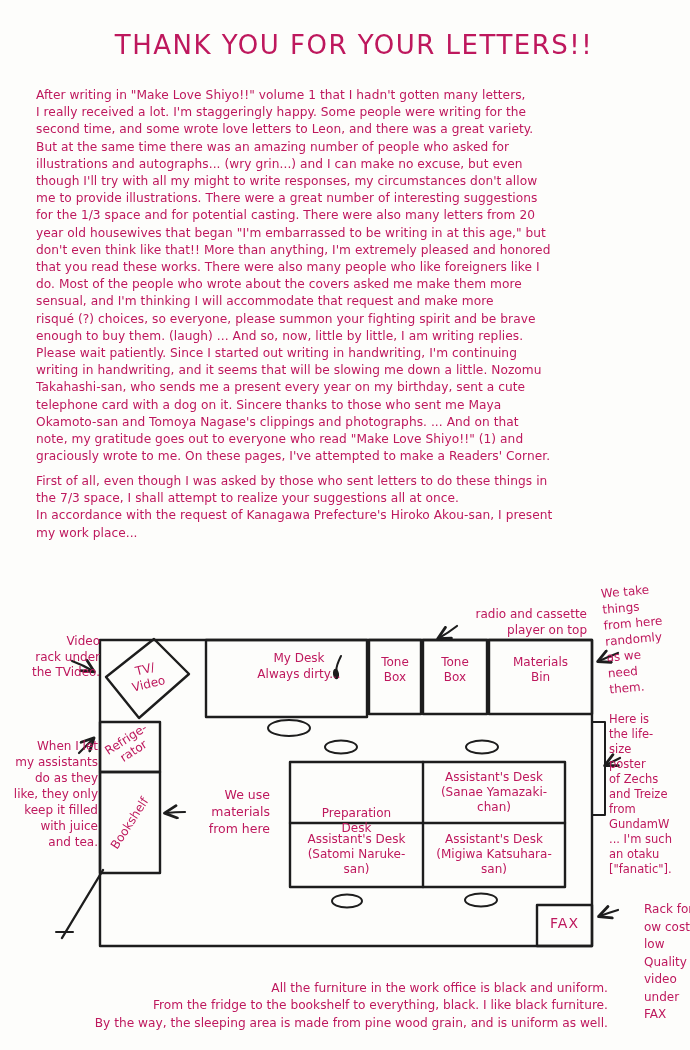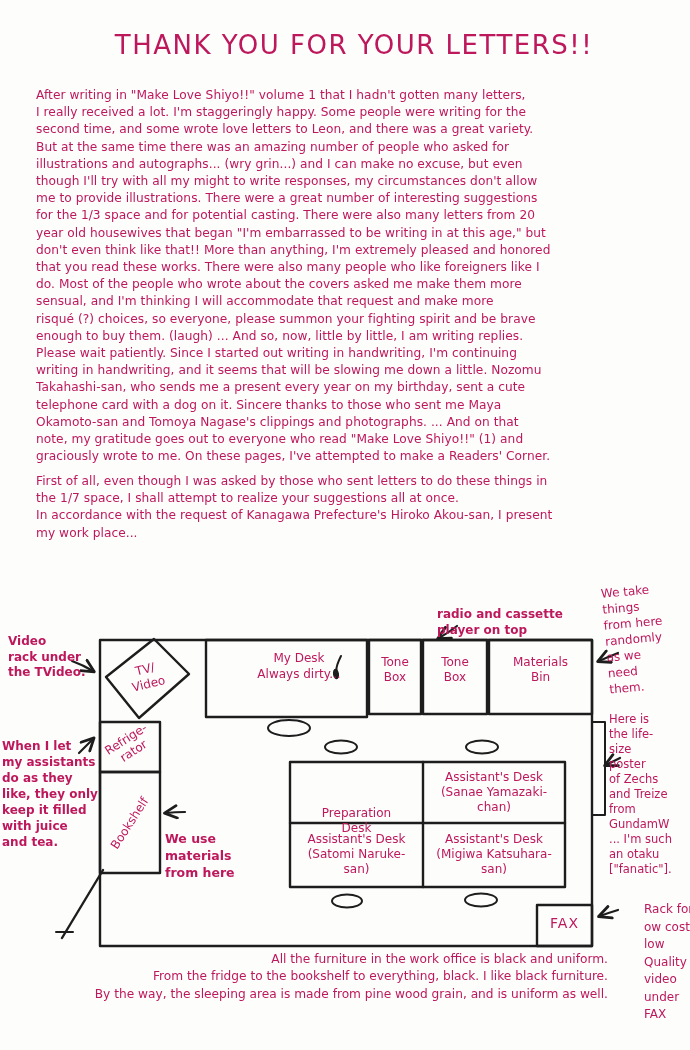--- a/index.html
+++ b/index.html
@@ -21,22 +21,22 @@
   .para1{left:36px;top:87px;width:634px;}
   .para2{left:36px;top:473px;width:644px;}
   .lbl{
     position:absolute;white-space:pre-line;text-align:center;
     font-size:12px;line-height:15px;
   }
   .ann{
     position:absolute;white-space:pre-line;
     font-size:12px;line-height:15.5px;
   }
-  .center{text-align:left;font-weight:bold;}
-  .right{text-align:right;}
+  .center{text-align:right;}
+  .right{text-align:right;margin-top:29px;}
   svg.layer{position:absolute;left:0;top:0;}
 </style>
 </head>
 <body>
 
 <div class="page">
 
   <svg class="layer" width="690" height="1050" viewBox="0 0 690 1050" fill="none" stroke="#1d1d1d" stroke-width="2.4" stroke-linecap="round" stroke-linejoin="round">
     <defs>
       <marker id="ah" viewBox="0 0 10 10" refX="8" refY="5" markerWidth="7" markerHeight="7" orient="auto-start-reverse">
@@ -104,21 +104,21 @@
 risqué (?) choices, so everyone, please summon your fighting spirit and be brave
 enough to buy them. (laugh) ... And so, now, little by little, I am writing replies.
 Please wait patiently. Since I started out writing in handwriting, I'm continuing
 writing in handwriting, and it seems that will be slowing me down a little. Nozomu
 Takahashi-san, who sends me a present every year on my birthday, sent a cute
 telephone card with a dog on it. Sincere thanks to those who sent me Maya
 Okamoto-san and Tomoya Nagase's clippings and photographs. ... And on that
 note, my gratitude goes out to everyone who read "Make Love Shiyo!!" (1) and
 graciously wrote to me. On these pages, I've attempted to make a Readers' Corner.</div>
   <div class="para para2">First of all, even though I was asked by those who sent letters to do these things in
-the 1/7 space, I shall attempt to realize your suggestions all at once.
+the 7/3 space, I shall attempt to realize your suggestions all at once.
 In accordance with the request of Kanagawa Prefecture's Hiroko Akou-san, I present
 my work place...</div>
 
   <div class="lbl" style="left:107px;top:662px;width:80px;transform:rotate(-14deg);">TV/
 Video</div>
   <div class="lbl" style="left:223px;top:651px;width:152px;line-height:15.5px;">My Desk
 Always dirty...</div>
   <div class="lbl" style="left:369px;top:655px;width:52px;">Tone
 Box</div>
   <div class="lbl" style="left:423px;top:655px;width:64px;">Tone
@@ -164,21 +164,21 @@
 the life-
 size
 poster
 of Zechs
 and Treize
 from
 GundamW
 ... I'm such
 an otaku
 ["fanatic"].</div>
-  <div class="ann center" style="left:165px;top:786px;width:105px;font-size:12.5px;line-height:17px;margin-top:44px;">We use
+  <div class="ann center" style="left:165px;top:786px;width:105px;font-size:12.5px;line-height:17px;">We use
 materials
 from here</div>
   <div class="ann" style="left:631px;top:901px;width:82px;line-height:17.5px;margin-left:13px;">Rack for
 ow cost,
 low
 Quality
 video
 under
 FAX</div>
 

